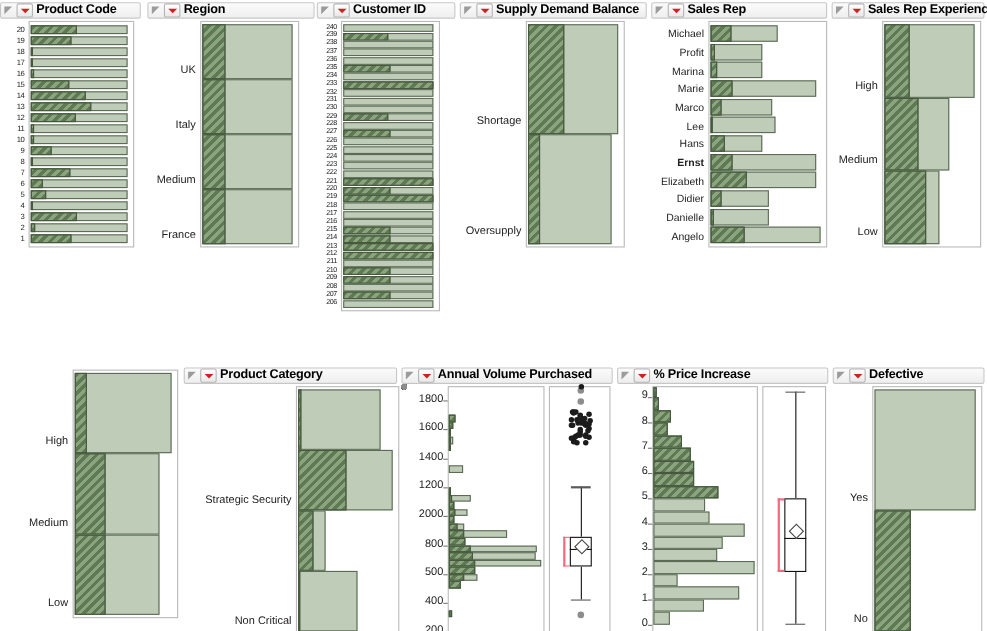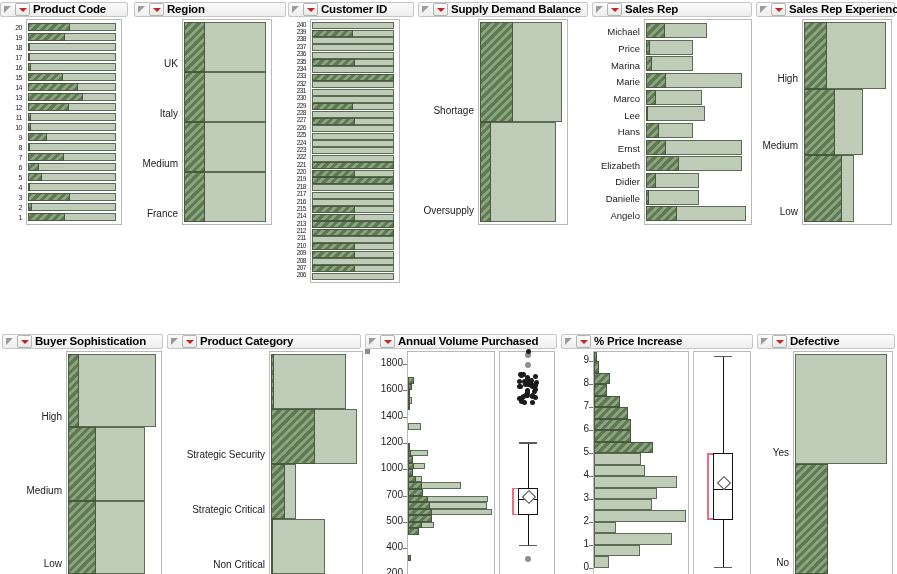--- a/index.html
+++ b/index.html
@@ -317,39 +317,39 @@
     <span class="redbtn"></span>
     <span class="ptitle">Sales Rep</span>
   </div>
   <div class="pbody" id="body-4" style="height:210px;">
       <div class="frame" style="left:52px;top:2px;width:108px;height:206px;"></div>
       <div class="bar" style="left:54px;top:5.833333333333333px;width:61.111111111111114px;height:15.000000000000002px;"></div>
       <div class="sel" style="left:54px;top:5.833333333333333px;width:18.88888888888889px;height:15.000000000000002px;"></div>
       <div class="axlabel" style="left:2px;top:7.443333333333334px;width:46px;font-size:9.5px;line-height:15.000000000000002px;">Michael</div>
       <div class="bar" style="left:54px;top:22.5px;width:46.666666666666664px;height:15.000000000000002px;"></div>
       <div class="sel" style="left:54px;top:22.5px;width:4.444444444444445px;height:15.000000000000002px;"></div>
-      <div class="axlabel" style="left:2px;top:24.11px;width:46px;font-size:9.5px;line-height:15.000000000000002px;">Price</div>
+      <div class="axlabel" style="left:2px;top:24.11px;width:46px;font-size:9.5px;line-height:15.000000000000002px;">Profit</div>
       <div class="bar" style="left:54px;top:39.16666666666667px;width:46.666666666666664px;height:15.000000000000002px;"></div>
       <div class="sel" style="left:54px;top:39.16666666666667px;width:5.555555555555556px;height:15.000000000000002px;"></div>
       <div class="axlabel" style="left:2px;top:40.77666666666667px;width:46px;font-size:9.5px;line-height:15.000000000000002px;">Marina</div>
       <div class="bar" style="left:54px;top:55.833333333333336px;width:95.55555555555554px;height:15.000000000000002px;"></div>
       <div class="sel" style="left:54px;top:55.833333333333336px;width:20px;height:15.000000000000002px;"></div>
       <div class="axlabel" style="left:2px;top:57.443333333333335px;width:46px;font-size:9.5px;line-height:15.000000000000002px;">Marie</div>
       <div class="bar" style="left:54px;top:72.5px;width:55.55555555555556px;height:15.000000000000002px;"></div>
       <div class="sel" style="left:54px;top:72.5px;width:10px;height:15.000000000000002px;"></div>
       <div class="axlabel" style="left:2px;top:74.11px;width:46px;font-size:9.5px;line-height:15.000000000000002px;">Marco</div>
       <div class="bar" style="left:54px;top:89.16666666666667px;width:58.88888888888889px;height:15.000000000000002px;"></div>
       <div class="sel" style="left:54px;top:89.16666666666667px;width:2.2222222222222223px;height:15.000000000000002px;"></div>
       <div class="axlabel" style="left:2px;top:90.77666666666667px;width:46px;font-size:9.5px;line-height:15.000000000000002px;">Lee</div>
       <div class="bar" style="left:54px;top:105.83333333333333px;width:46.666666666666664px;height:15.000000000000002px;"></div>
       <div class="sel" style="left:54px;top:105.83333333333333px;width:13.333333333333334px;height:15.000000000000002px;"></div>
       <div class="axlabel" style="left:2px;top:107.44333333333333px;width:46px;font-size:9.5px;line-height:15.000000000000002px;">Hans</div>
       <div class="bar" style="left:54px;top:122.5px;width:95.55555555555554px;height:15.000000000000002px;"></div>
       <div class="sel" style="left:54px;top:122.5px;width:20px;height:15.000000000000002px;"></div>
-      <div class="axlabel" style="left:2px;top:124.11px;width:46px;font-size:9.5px;line-height:15.000000000000002px;">Ernst</div>
+      <div class="axlabel" style="left:2px;top:124.11px;width:46px;font-size:9.5px;line-height:15.000000000000002px;font-weight:bold;">Ernst</div>
       <div class="bar" style="left:54px;top:139.16666666666669px;width:95.55555555555554px;height:15.000000000000002px;"></div>
       <div class="sel" style="left:54px;top:139.16666666666669px;width:33.33333333333333px;height:15.000000000000002px;"></div>
       <div class="axlabel" style="left:2px;top:140.7766666666667px;width:46px;font-size:9.5px;line-height:15.000000000000002px;">Elizabeth</div>
       <div class="bar" style="left:54px;top:155.83333333333334px;width:53.333333333333336px;height:15.000000000000002px;"></div>
       <div class="sel" style="left:54px;top:155.83333333333334px;width:10px;height:15.000000000000002px;"></div>
       <div class="axlabel" style="left:2px;top:157.44333333333336px;width:46px;font-size:9.5px;line-height:15.000000000000002px;">Didier</div>
       <div class="bar" style="left:54px;top:172.50000000000003px;width:53.333333333333336px;height:15.000000000000002px;"></div>
       <div class="sel" style="left:54px;top:172.50000000000003px;width:3.3333333333333335px;height:15.000000000000002px;"></div>
       <div class="axlabel" style="left:2px;top:174.11000000000004px;width:46px;font-size:9.5px;line-height:15.000000000000002px;">Danielle</div>
       <div class="bar" style="left:54px;top:189.16666666666669px;width:100px;height:15.000000000000002px;"></div>
@@ -372,25 +372,20 @@
       <div class="bar" style="left:48px;top:71.66666666666667px;width:59.04px;height:66.66666666666667px;"></div>
       <div class="sel" style="left:48px;top:71.66666666666667px;width:31.16px;height:66.66666666666667px;"></div>
       <div class="axlabel" style="left:2px;top:98.8px;width:40px;font-size:10px;line-height:60.00000000000001px;">Medium</div>
       <div class="bar" style="left:48px;top:138.33333333333334px;width:50.019999999999996px;height:66.66666666666667px;"></div>
       <div class="sel" style="left:48px;top:138.33333333333334px;width:37.72px;height:66.66666666666667px;"></div>
       <div class="axlabel" style="left:2px;top:165.4666666666667px;width:40px;font-size:10px;line-height:60.00000000000001px;">Low</div>
     </div>
 </div>
 
 <div class="panel" style="left:2px;top:334px;width:161px;">
-  <div class="phead">
-    <span class="disclosure"></span>
-    <span class="redbtn"></span>
-    <span class="ptitle">Buyer Sophistication</span>
-  </div>
   <div class="pbody" id="body-6" style="height:230px;">
       <div class="frame" style="left:64px;top:2px;width:96px;height:226px;"></div>
       <div class="bar" style="left:66px;top:5px;width:88px;height:73.33333333333333px;"></div>
       <div class="sel" style="left:66px;top:5px;width:10.559999999999999px;height:73.33333333333333px;"></div>
       <div class="axlabel" style="left:2px;top:35.46666666666666px;width:58px;font-size:10px;line-height:66px;">High</div>
       <div class="bar" style="left:66px;top:78.33333333333333px;width:77.44px;height:73.33333333333333px;"></div>
       <div class="sel" style="left:66px;top:78.33333333333333px;width:28.16px;height:73.33333333333333px;"></div>
       <div class="axlabel" style="left:2px;top:108.8px;width:58px;font-size:10px;line-height:66px;">Medium</div>
       <div class="bar" style="left:66px;top:151.66666666666666px;width:76.56px;height:73.33333333333333px;"></div>
       <div class="sel" style="left:66px;top:151.66666666666666px;width:28.16px;height:73.33333333333333px;"></div>
@@ -406,21 +401,20 @@
   </div>
   <div class="pbody" id="body-7" style="height:230px;">
       <div class="frame" style="left:102px;top:2px;width:94px;height:226px;"></div>
       <div class="bar" style="left:104px;top:5px;width:75.46938775510203px;height:55px;"></div>
       <div class="sel" style="left:104px;top:5px;width:2.63265306122449px;height:55px;"></div>
       <div class="bar" style="left:104px;top:60px;width:86px;height:55px;"></div>
       <div class="sel" style="left:104px;top:60px;width:43.87755102040816px;height:55px;"></div>
       <div class="axlabel" style="left:2px;top:81.3px;width:96px;font-size:10px;line-height:49.5px;">Strategic Security</div>
       <div class="bar" style="left:104px;top:115px;width:25.448979591836736px;height:55px;"></div>
       <div class="sel" style="left:104px;top:115px;width:14.040816326530614px;height:55px;"></div>
-      <div class="axlabel" style="left:2px;top:136.3px;width:96px;font-size:10px;line-height:49.5px;">Strategic Critical</div>
       <div class="bar" style="left:104px;top:170px;width:54.40816326530613px;height:55px;"></div>
       <div class="sel" style="left:104px;top:170px;width:1.7551020408163267px;height:55px;"></div>
       <div class="axlabel" style="left:2px;top:191.3px;width:96px;font-size:10px;line-height:49.5px;">Non Critical</div>
     </div>
 </div>
 
 <div class="panel" style="left:365px;top:334px;width:192px;">
   <div class="phead">
     <span class="disclosure"></span>
     <span class="redbtn"></span>
@@ -431,23 +425,23 @@
       <div class="frame" style="left:134px;top:2px;width:56px;height:226px;"></div>
       <div class="tick" style="left:38px;top:15.139534883720927px;"></div>
       <div class="axlabel" style="left:2px;top:9.139534883720927px;width:36px;font-size:10px;">1800</div>
       <div class="tick" style="left:38px;top:41.41860465116278px;"></div>
       <div class="axlabel" style="left:2px;top:35.41860465116278px;width:36px;font-size:10px;">1600</div>
       <div class="tick" style="left:38px;top:67.69767441860463px;"></div>
       <div class="axlabel" style="left:2px;top:61.697674418604635px;width:36px;font-size:10px;">1400</div>
       <div class="tick" style="left:38px;top:93.97674418604649px;"></div>
       <div class="axlabel" style="left:2px;top:87.97674418604649px;width:36px;font-size:10px;">1200</div>
       <div class="tick" style="left:38px;top:120.25581395348837px;"></div>
-      <div class="axlabel" style="left:2px;top:114.25581395348837px;width:36px;font-size:10px;">1000</div>
+      <div class="axlabel" style="left:2px;top:114.25581395348837px;width:36px;font-size:10px;">2000</div>
       <div class="tick" style="left:38px;top:146.53488372093022px;"></div>
-      <div class="axlabel" style="left:2px;top:140.53488372093022px;width:36px;font-size:10px;">700</div>
+      <div class="axlabel" style="left:2px;top:140.53488372093022px;width:36px;font-size:10px;">800</div>
       <div class="tick" style="left:38px;top:172.81395348837208px;"></div>
       <div class="axlabel" style="left:2px;top:166.81395348837208px;width:36px;font-size:10px;">500</div>
       <div class="tick" style="left:38px;top:199.09302325581396px;"></div>
       <div class="axlabel" style="left:2px;top:193.09302325581396px;width:36px;font-size:10px;">400</div>
       <div class="axlabel" style="left:2px;top:219.37209302325581px;width:36px;font-size:10px;">200</div>
       <div class="bar" style="left:43px;top:28.279069767441854px;width:5.6px;height:6.569767441860478px;"></div>
       <div class="sel" style="left:43px;top:28.279069767441854px;width:5.6px;height:6.569767441860478px;"></div>
       <div class="bar" style="left:43px;top:34.84883720930233px;width:4px;height:6.569767441860449px;"></div>
       <div class="sel" style="left:43px;top:34.84883720930233px;width:4px;height:6.569767441860449px;"></div>
       <div class="bar" style="left:43px;top:41.41860465116278px;width:2.4px;height:6.569767441860478px;"></div>

